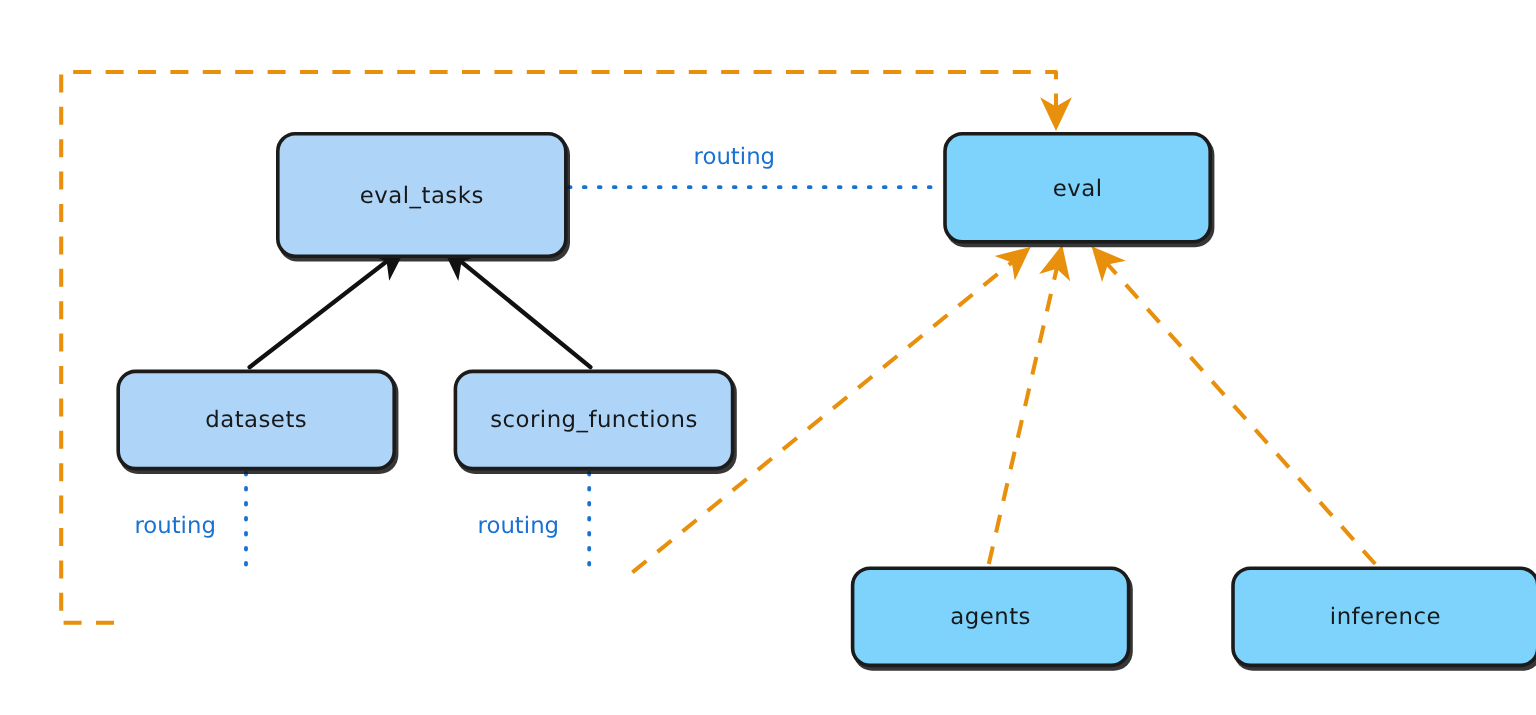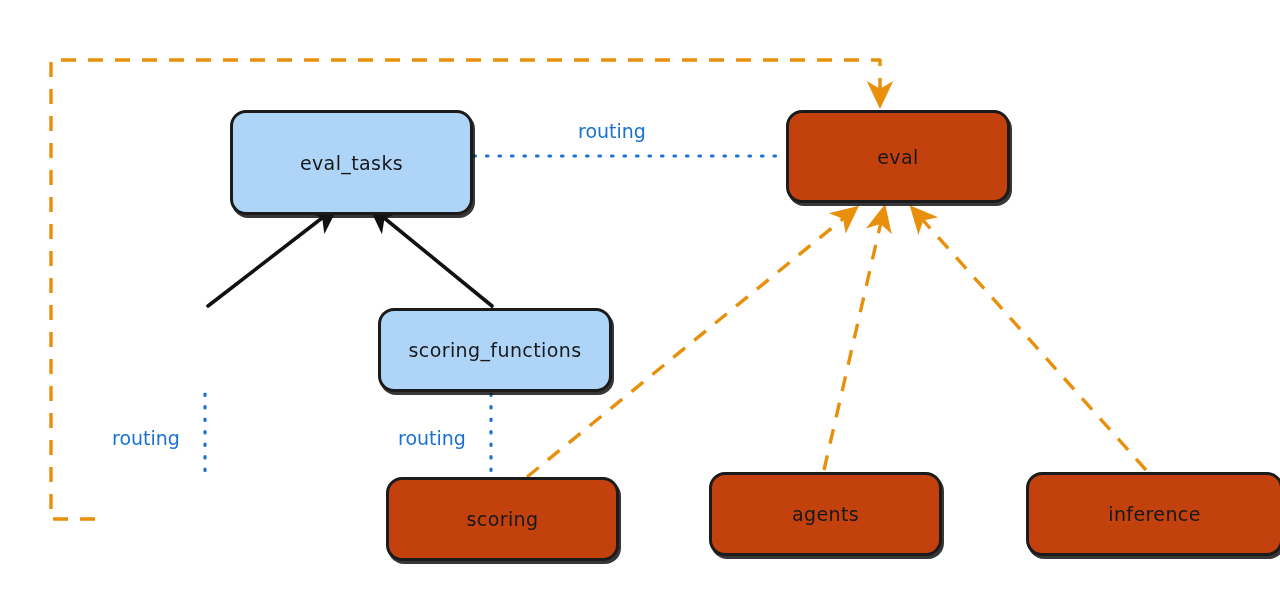--- a/index.html
+++ b/index.html
@@ -30,21 +30,21 @@
     position: absolute;
     box-sizing: border-box;
     border: 3px solid #1b1b1b;
     border-radius: 16px;
     display: flex;
     align-items: center;
     justify-content: center;
     box-shadow: 2px 3px 0 rgba(20,20,20,0.85);
   }
   .node.blue  { background: #aed4f7; }
-  .node.green { background: #c2410c; }
+  .node.green { background: #7dd3fc; }
   .node-label {
     font-family: "DejaVu Sans", sans-serif;
     font-size: 19px;
     color: #17181a;
     letter-spacing: 0.4px;
     white-space: nowrap;
     user-select: none;
   }
   .edge-label {
     position: absolute;
@@ -108,29 +108,29 @@
   </svg>
 
   <div class="node blue" style="left:230px; top:110px; width:243px; height:105px;">
     <span class="node-label">eval_tasks</span>
   </div>
 
   <div class="node green" style="left:786px; top:110px; width:224px; height:93px;">
     <span class="node-label">eval</span>
   </div>
 
+  <div class="node blue" style="left:97px; top:308px; width:233px; height:84px;">
+    <span class="node-label">datasets</span>
+  </div>
 
   <div class="node blue" style="left:378px; top:308px; width:234px; height:84px;text-align:right;">
     <span class="node-label">scoring_functions</span>
   </div>
 
 
-  <div class="node green" style="left:386px; top:477px; width:233px; height:84px;">
-    <span class="node-label">scoring</span>
-  </div>
 
   <div class="node green" style="left:709px; top:472px; width:233px; height:84px;">
     <span class="node-label">agents</span>
   </div>
 
   <div class="node green" style="left:1026px; top:472px; width:257px; height:84px;">
     <span class="node-label">inference</span>
   </div>
 
   <div class="edge-label" style="left:578px; top:120px;">routing</div>

